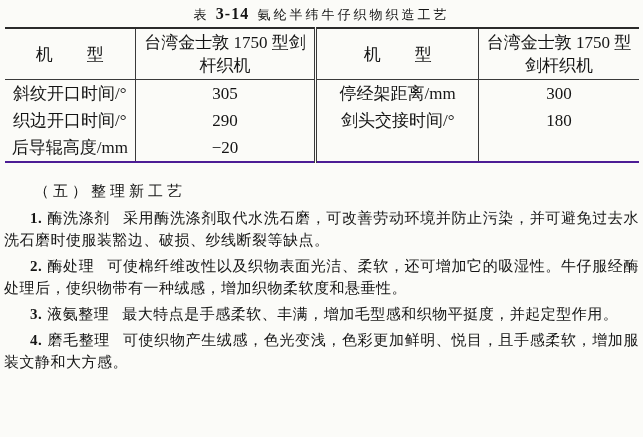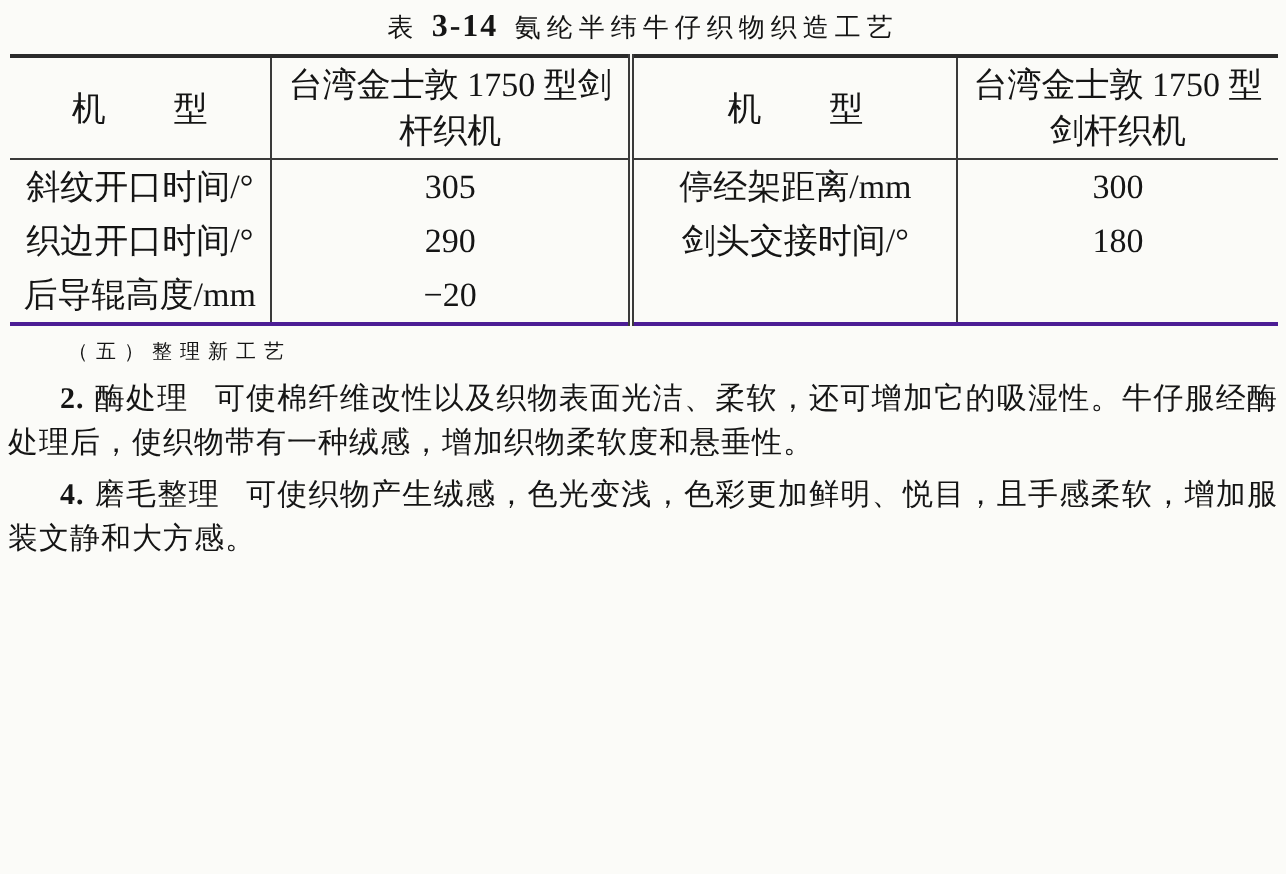--- a/index.html
+++ b/index.html
@@ -38,22 +38,22 @@
     height: 27px;
   }
   table.proc tr.hdr td { height: 24px; border-bottom: 1px solid #3a3a3a; }
   td.c1 { width: 130px; border-right: 1px solid #3a3a3a; }
   td.c2 { width: 178px; border-right: 3px double #3a3a3a; }
   td.c3 { width: 162px; border-right: 1px solid #3a3a3a; }
   td.c4 { width: 158px; }
 
   
   .section-heading {
-    margin: 6px 0 6px 30px;
-    font-size: 10px;
+    margin: 19px 0 6px 30px;
+    font-size: 15px;
     letter-spacing: 4px;
   }
   .para {
     font-size: 15px;
     line-height: 22px;
     text-align: justify;
     text-indent: 26px;
     margin-bottom: 4px;
     letter-spacing: 0.5px;
   }
@@ -95,24 +95,30 @@
       <td class="c1">后导辊高度/mm</td>
       <td class="c2">−20</td>
       <td class="c3"></td>
       <td class="c4"></td>
     </tr>
   </tbody>
     </table>
 
   <div class="section-heading">（五）整理新工艺</div>
 
+  <p class="para">
+    <span class="pnum">1.</span><span class="pterm">酶洗涤剂</span><span class="ptext">采用酶洗涤剂取代水洗石磨，可改善劳动环境并防止污染，并可避免过去水洗石磨时使服装豁边、破损、纱线断裂等缺点。</span>
+  </p>
 
   <p class="para">
     <span class="pnum">2.</span><span class="pterm">酶处理</span><span class="ptext">可使棉纤维改性以及织物表面光洁、柔软，还可增加它的吸湿性。牛仔服经酶处理后，使织物带有一种绒感，增加织物柔软度和悬垂性。</span>
   </p>
 
+  <p class="para">
+    <span class="pnum">3.</span><span class="pterm">液氨整理</span><span class="ptext">最大特点是手感柔软、丰满，增加毛型感和织物平挺度，并起定型作用。</span>
+  </p>
 
   <p class="para">
     <span class="pnum">4.</span><span class="pterm">磨毛整理</span><span class="ptext">可使织物产生绒感，色光变浅，色彩更加鲜明、悦目，且手感柔软，增加服装文静和大方感。</span>
   </p>
 
 
 </div>
 
 </body></html>

